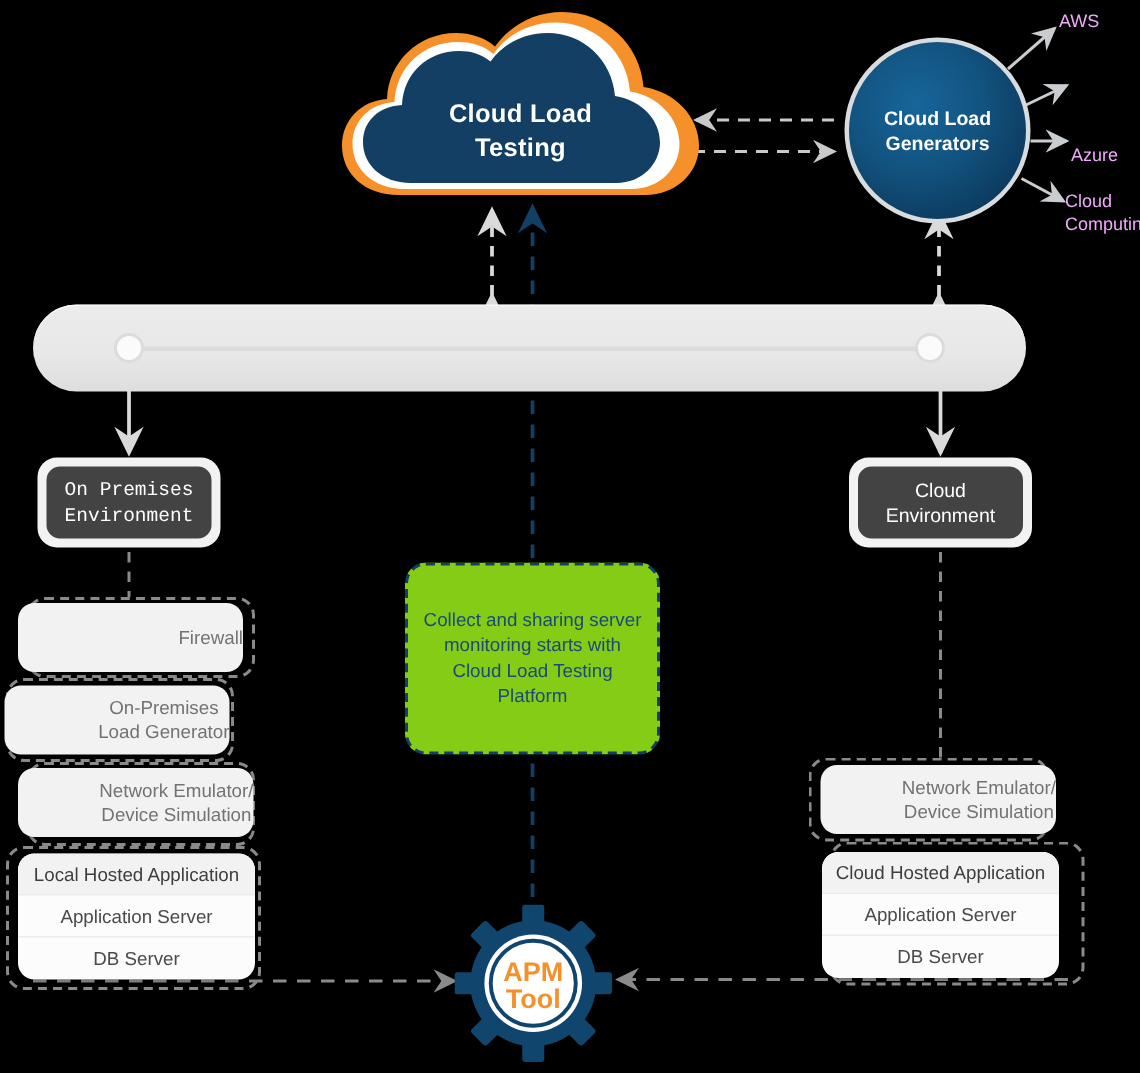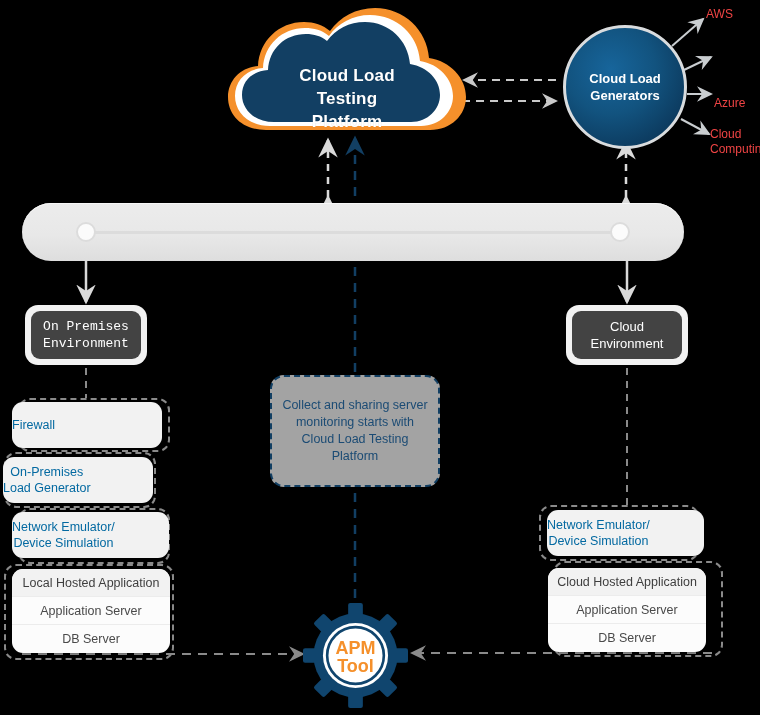--- a/index.html
+++ b/index.html
@@ -14,21 +14,21 @@
       color:#fff;font-size:17px;font-weight:bold;line-height:23px;letter-spacing:.2px;
       text-shadow:0 0 1px rgba(0,0,0,.2);}
 
   
   #circle{left:563px;top:25px;width:124px;height:124px;border-radius:50%;
       background:radial-gradient(circle at 38% 35%, #17659B 0%, #12537F 42%, #0C3A5E 78%, #08253E 100%);
       border:3px solid #d9dcde;box-sizing:border-box;
       display:flex;align-items:center;justify-content:center;}
   #circle .t{color:#fff;font-size:13px;font-weight:bold;text-align:center;line-height:17px;}
 
-  .prov-label{color:#ef4444;font-size:12px;line-height:15px;white-space:nowrap;}
+  .prov-label{color:#f0abfc;font-size:12px;line-height:15px;white-space:nowrap;}
 
   
   #internet-bar{left:22px;top:203px;width:662px;height:58px;border-radius:29px;
       background:linear-gradient(180deg,#ececec 0%,#e8e8e8 55%,#dedede 100%);
       box-shadow:inset 0 1px 0 #f7f7f7;}
   #internet-bar .inner-line{position:absolute;left:62px;top:28px;width:540px;height:3px;background:#dcdcdc;}
   .bar-node{position:absolute;top:19px;width:20px;height:20px;border-radius:50%;
       background:#fbfbfb;border:2px solid #dcdcdc;box-sizing:border-box;}
   #internet-chip{left:291px;top:214px;width:130px;height:37px;background:#fdfdfd;
       border:2px solid #e4e4e4;box-sizing:border-box;display:flex;align-items:center;justify-content:center;
@@ -40,32 +40,32 @@
        box-shadow:0 1px 3px rgba(0,0,0,.18);}
   .env > div{width:100%;height:100%;border-radius:9px;background:#434343;
        display:flex;align-items:center;justify-content:center;text-align:center;
        color:#fff;font-size:13px;line-height:17px;}
 
   
   .dgroup{border:2px dashed #8a8a8a;border-radius:12px;box-sizing:border-box;}
 
   
   .card{background:#f2f2f2;border-radius:11px;box-shadow:0 1px 2px rgba(0,0,0,.22);
-        display:flex;align-items:center;justify-content:flex-start;text-align:center;
-        color:#0369a1;font-size:12.5px;line-height:16px;box-sizing:border-box;}
+        display:flex;align-items:center;justify-content:flex-end;text-align:center;
+        color:#737373;font-size:12.5px;line-height:16px;box-sizing:border-box;}
 
   
   .stack{background:#fcfcfc;border-radius:11px;box-shadow:0 1px 3px rgba(0,0,0,.22);overflow:hidden;}
   .stack .row{display:flex;align-items:center;justify-content:center;text-align:center;
         color:#4a4a4a;font-size:12.5px;height:27px;}
   .stack .row.head{background:#f2f2f2;color:#3e3e3e;}
   .stack .row.sep{border-top:1px solid #ececec;}
 
   
-  #callout{left:270px;top:375px;width:170px;height:112px;background:#a3a3a3;border-radius:14px;
+  #callout{left:270px;top:375px;width:170px;height:128px;background:#84cc16;border-radius:14px;
       border:2px dashed #123F63;box-sizing:border-box;display:flex;align-items:center;justify-content:center;
       padding:0 10px;}
   #callout span{color:#1b4b74;font-size:12.5px;line-height:17px;text-align:center;}
 
   
   #apm{left:303px;top:603px;width:105px;height:105px;}
   #apm .lbl{position:absolute;left:0;top:36px;width:105px;text-align:center;
       color:#F5902B;font-size:18px;font-weight:bold;line-height:18px;}
   svg.ovl{position:absolute;left:0;top:0;width:760px;height:715px;pointer-events:none;}
 </style>
@@ -126,21 +126,20 @@
       <path d="M44,122 C20,122 6,107 6,89 C6,72 19,59 36,58 C37,33 57,14 82,14 C92,14 101,17 108,23
                C118,9 134,0 153,0 C182,0 205,22 207,50 C228,53 244,70 244,89 C244,107 229,122 208,122 Z" fill="#F5902B"></path>
       <path d="M48,118 C26,118 13,104 13,88 C13,72 25,61 41,60 C42,37 60,20 83,20 C92,20 100,22 107,28
                C116,15 131,7 148,7 C175,7 196,27 198,53 C217,56 231,71 231,88 C231,104 218,118 199,118 Z" fill="#ffffff"></path>
       <path d="M52,114 C32,114 20,101 20,87 C20,72 31,63 46,62 C47,41 63,26 84,26 C92,26 99,28 105,33
                C114,21 127,14 143,14 C167,14 186,32 188,56 C206,59 218,72 218,87 C218,101 206,114 189,114 Z" fill="#123F63"></path>
     </svg>
     <div class="cloud-text">
       <div>Cloud Load</div>
       <div>Testing</div>
-      <div>Platform</div>
     </div>
   </div>
 
   <div class="abs" id="circle">
     <div class="t">
       <div>Cloud Load</div>
       <div>Generators</div>
     </div>
   </div>
 

